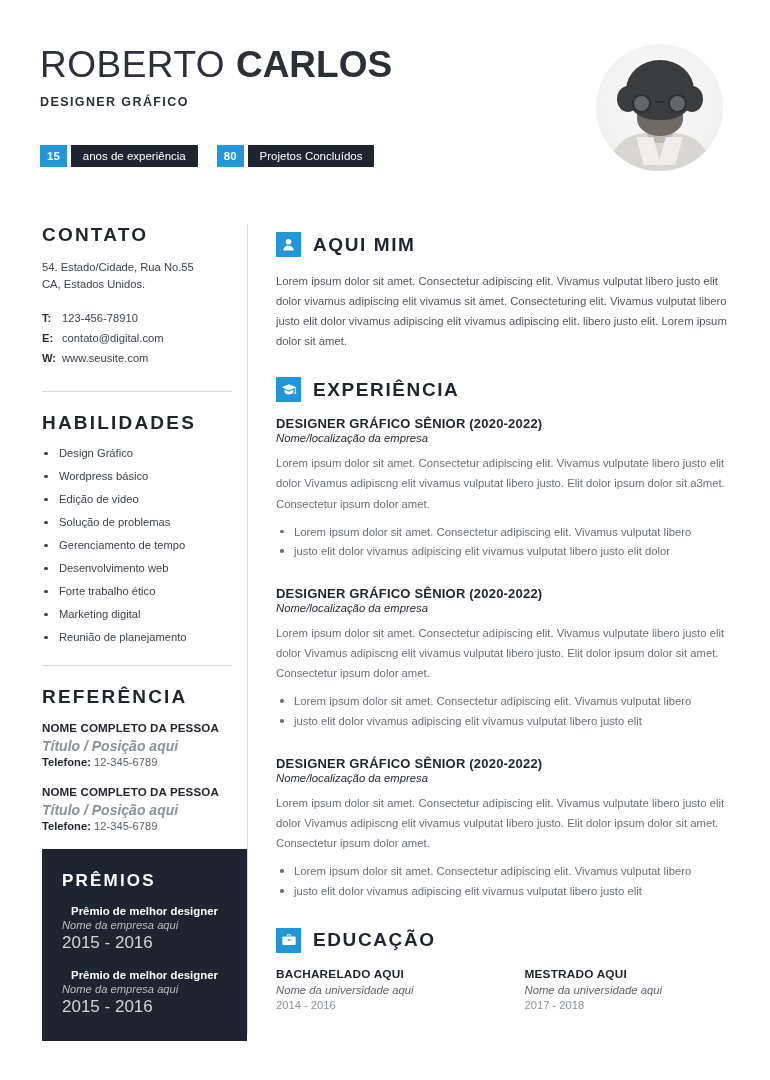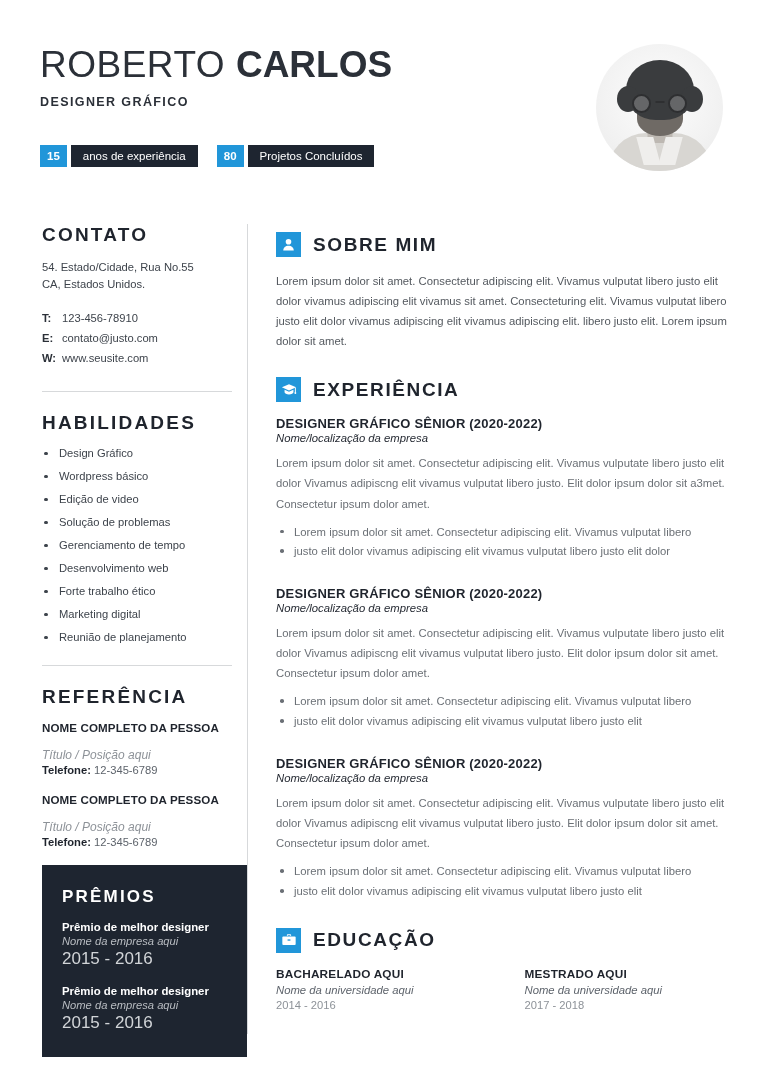--- a/index.html
+++ b/index.html
@@ -116,36 +116,36 @@
     position: relative; padding-left: 17px; font-size: 11.2px;
     color: #3d434b; margin-bottom: 11px;
   }
   .skill-list li:before {
     content: ""; position: absolute; left: 2px; top: 5px;
     width: 3.6px; height: 3.6px; border-radius: 50%; background: #3d434b;
   }
 
   .ref-item { margin-bottom: 17px; }
   .ref-name { font-size: 11.6px; font-weight: 700; color: #1f242d; letter-spacing: 0.1px; }
-  .ref-role { font-size: 12px; font-style: italic; color: #8d9298; margin-top: 14px; }
+  .ref-role { font-size: 14px; font-style: italic; color: #8d9298; margin-top: 4px; font-weight: bold; }
   .ref-phone { font-size: 11.2px; color: #5d636b; margin-top: 2px; }
   .ref-phone b { color: #1f242d; }
 
   
   .awards {
     margin-top: 10px; background: #1e2530; color: #ffffff;
     padding: 22px 20px 24px 20px; width: 205px;
   }
   .awards-title {
     font-size: 17px; font-weight: 700; letter-spacing: 2.2px;
     color: #ffffff; margin-bottom: 14px;
   }
   .award-item { margin-bottom: 16px; }
   .award-item:last-child { margin-bottom: 0; }
-  .aw-name { font-size: 11.4px; font-weight: 700; color: #ffffff; }
+  .aw-name { font-size: 11.4px; font-weight: 700; color: #ffffff; text-align: center; }
   .aw-company { font-size: 11.2px; font-style: italic; color: #b9bdc2; margin-top: 2px; }
   .aw-years { font-size: 17px; color: #d2d5d8; margin-top: 2px; }
 
   
   .right { position: absolute; left: 276px; top: 232px; width: 454px; }
   .sec-head { display: flex; align-items: center; gap: 12px; margin-bottom: 14px; }
   .sec-icon {
     width: 25px; height: 25px; background: #2196d9; flex: none;
     display: flex; align-items: center; justify-content: center;
   }
@@ -223,21 +223,21 @@
         <div>54. Estado/Cidade, Rua No.55</div>
         <div>CA, Estados Unidos.</div>
       </div>
       <div class="contact-rows">
         <div class="c-row">
           <span class="c-key">T:</span>
           <span>123-456-78910</span>
         </div>
         <div class="c-row">
           <span class="c-key">E:</span>
-          <span>contato@justo.com</span>
+          <span>contato@digital.com</span>
         </div>
         <div class="c-row">
           <span class="c-key">W:</span>
           <span>www.seusite.com</span>
         </div>
       </div>
     </div>
 
     <div class="h-rule"></div>
 
@@ -298,21 +298,21 @@
   <div class="right">
 
     <div class="sec-block">
       <div class="sec-head">
         <span class="sec-icon">
           <svg width="15" height="15" viewBox="0 0 16 16" fill="#ffffff">
             <circle cx="8" cy="5" r="3"></circle>
             <path d="M2.4 14.5c0-3.2 2.5-5.2 5.6-5.2s5.6 2 5.6 5.2z"></path>
           </svg>
         </span>
-        <span class="sec-title">SOBRE MIM</span>
+        <span class="sec-title">AQUI MIM</span>
       </div>
       <div class="body-text">Lorem ipsum dolor sit amet. Consectetur adipiscing elit. Vivamus vulputat libero justo elit dolor vivamus adipiscing elit vivamus sit amet. Consecteturing elit. Vivamus vulputat libero justo elit dolor vivamus adipiscing elit vivamus adipiscing elit. libero justo elit.  Lorem ipsum dolor sit amet.</div>
     </div>
 
     <div class="sec-block">
       <div class="sec-head">
         <span class="sec-icon">
           <svg width="16" height="15" viewBox="0 0 18 16" fill="#ffffff">
             <path d="M9 2 1 5.6l8 3.6 8-3.6z"></path>
             <path d="M4 8.2v3c0 1.4 2.4 2.4 5 2.4s5-1 5-2.4v-3L9 10.6z"></path>

